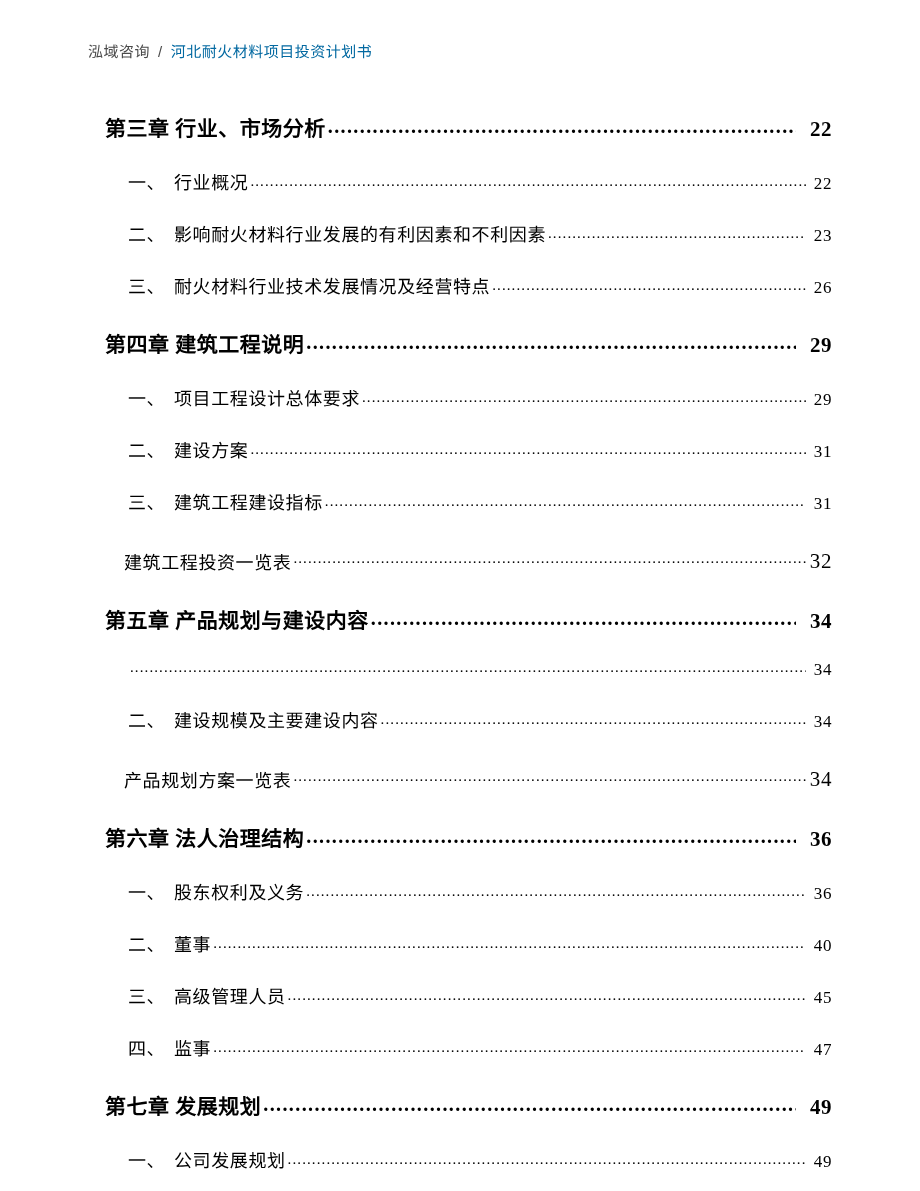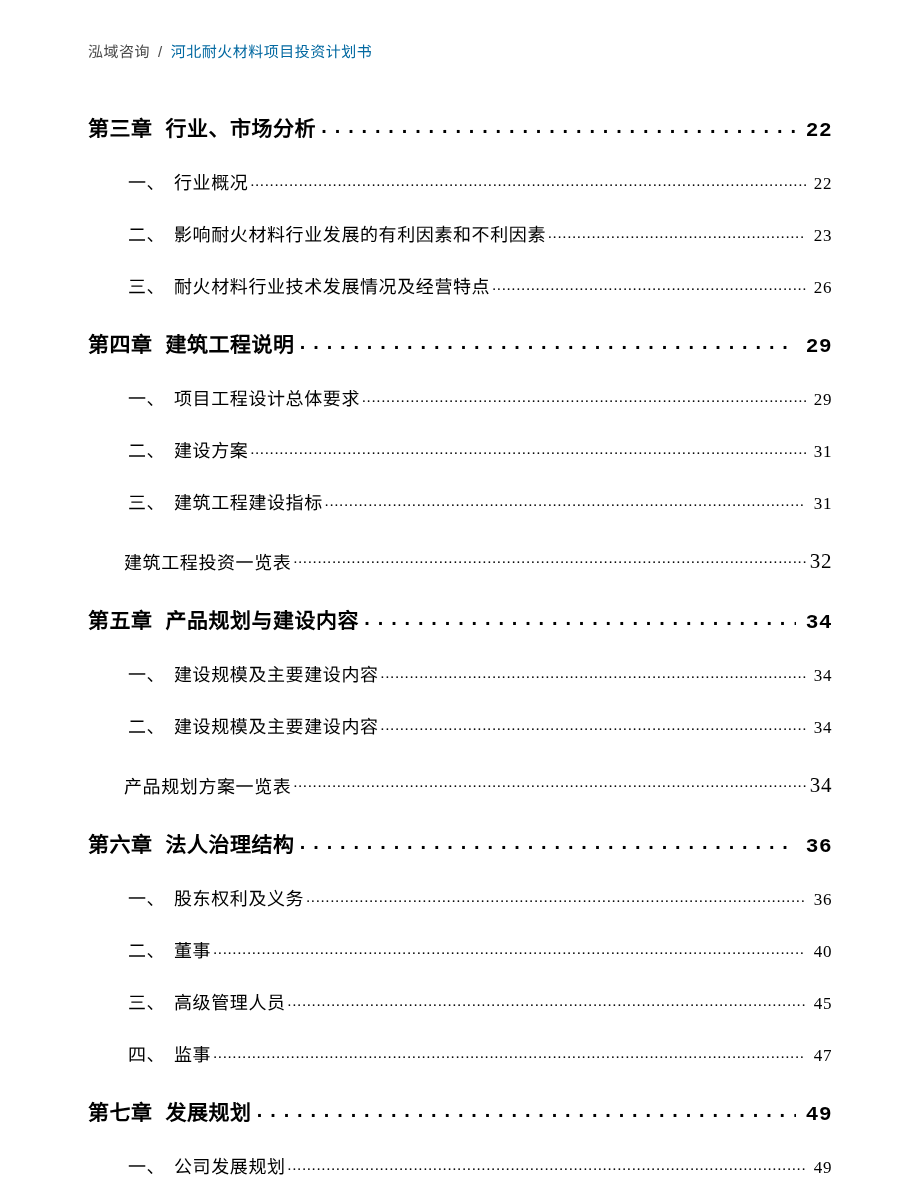--- a/index.html
+++ b/index.html
@@ -78,24 +78,25 @@
   }
   .toc-row .pg {
     flex: 0 0 auto;
     text-align: right;
   }
 
   
   .lvl-chapter {
     margin-top: 30px;
     margin-bottom: 0;
-    font-family: Liberation Mono, monospace;
+    font-family: Liberation Serif, serif;
     font-weight: bold;
     font-size: 21px;
     letter-spacing: 0.5px;
+    margin-left: 17px;
   }
   .lvl-chapter:first-child { margin-top: 0; }
   .lvl-chapter .dots::after {
     letter-spacing: 1.4px;
     font-size: 20px;
     font-weight: bold;
   }
   .lvl-chapter .pg { font-size: 21px; min-width: 34px;}
 
   
@@ -188,21 +189,20 @@
         <span class="lbl"><span>建筑工程投资一览表</span></span>
         <span class="dots"></span>
         <span class="pg">32</span>
       </div>
       <div class="toc-row lvl-chapter">
         <span class="lbl"><span>第五章 产品规划与建设内容</span></span>
         <span class="dots"></span>
         <span class="pg">34</span>
       </div>
       <div class="toc-row lvl-section">
-        <span class="lbl"><span class="num">一、</span><span>建设规模及主要建设内容</span></span>
         <span class="dots"></span>
         <span class="pg">34</span>
       </div>
       <div class="toc-row lvl-section">
         <span class="lbl"><span class="num">二、</span><span>建设规模及主要建设内容</span></span>
         <span class="dots"></span>
         <span class="pg">34</span>
       </div>
       <div class="toc-row lvl-sub">
         <span class="lbl"><span>产品规划方案一览表</span></span>

